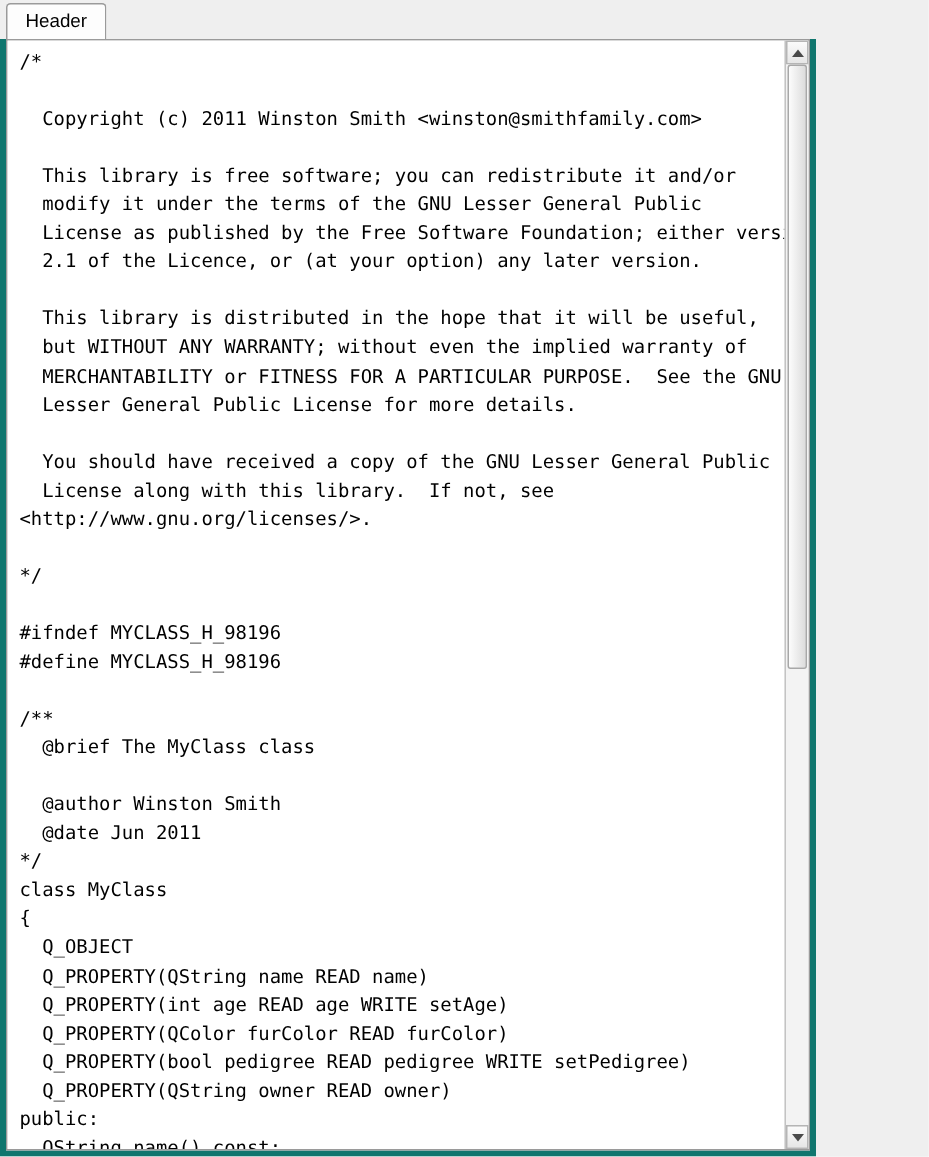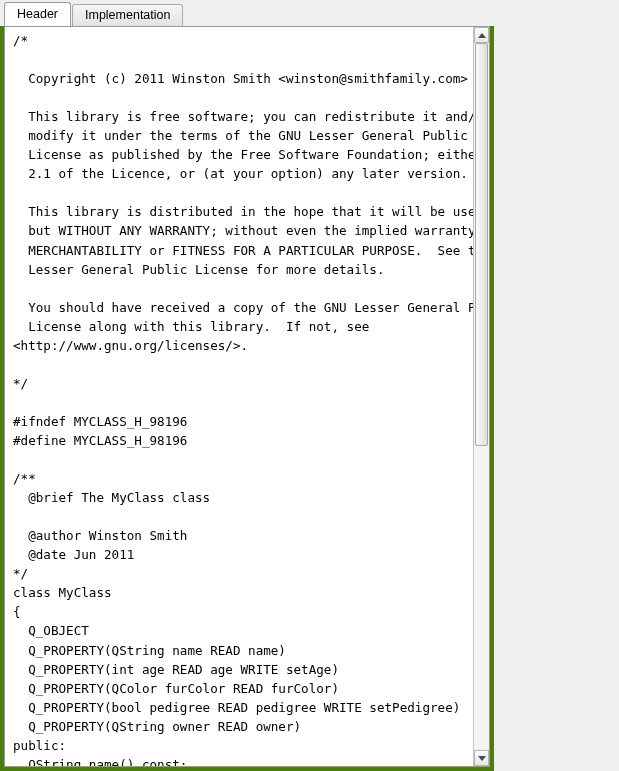--- a/index.html
+++ b/index.html
@@ -9,26 +9,26 @@
   }
   body {
     width: 619px;
     height: 771px;
     overflow: hidden;
     font-family: "Liberation Sans", sans-serif;
     font-size: 12px;
     color: #000;
   }
   .window {
-    width: 494px;
+    width: 544px;
     height: 771px;
     box-sizing: border-box;
     display: flex;
     flex-direction: column;
-    background: #4d7c0f;
+    background: #0f766e;
   }
   
   .tabbar {
     height: 26px;
     display: flex;
     align-items: flex-end;
     padding-left: 4px;
     background: #efefef;
     position: relative;
     box-sizing: border-box;
@@ -130,23 +130,20 @@
 </style>
 </head>
 <body>
 
 <div class="window">
 
   <div class="tabbar">
     <div class="tab selected">
       <span>Header</span>
     </div>
-    <div class="tab">
-      <span>Implementation</span>
-    </div>
   </div>
 
   <div class="editor-wrap">
     <div class="code-area">
       <pre class="code">/*
 
   Copyright (c) 2011 Winston Smith &lt;winston@smithfamily.com&gt;
 
   This library is free software; you can redistribute it and/or
   modify it under the terms of the GNU Lesser General Public

